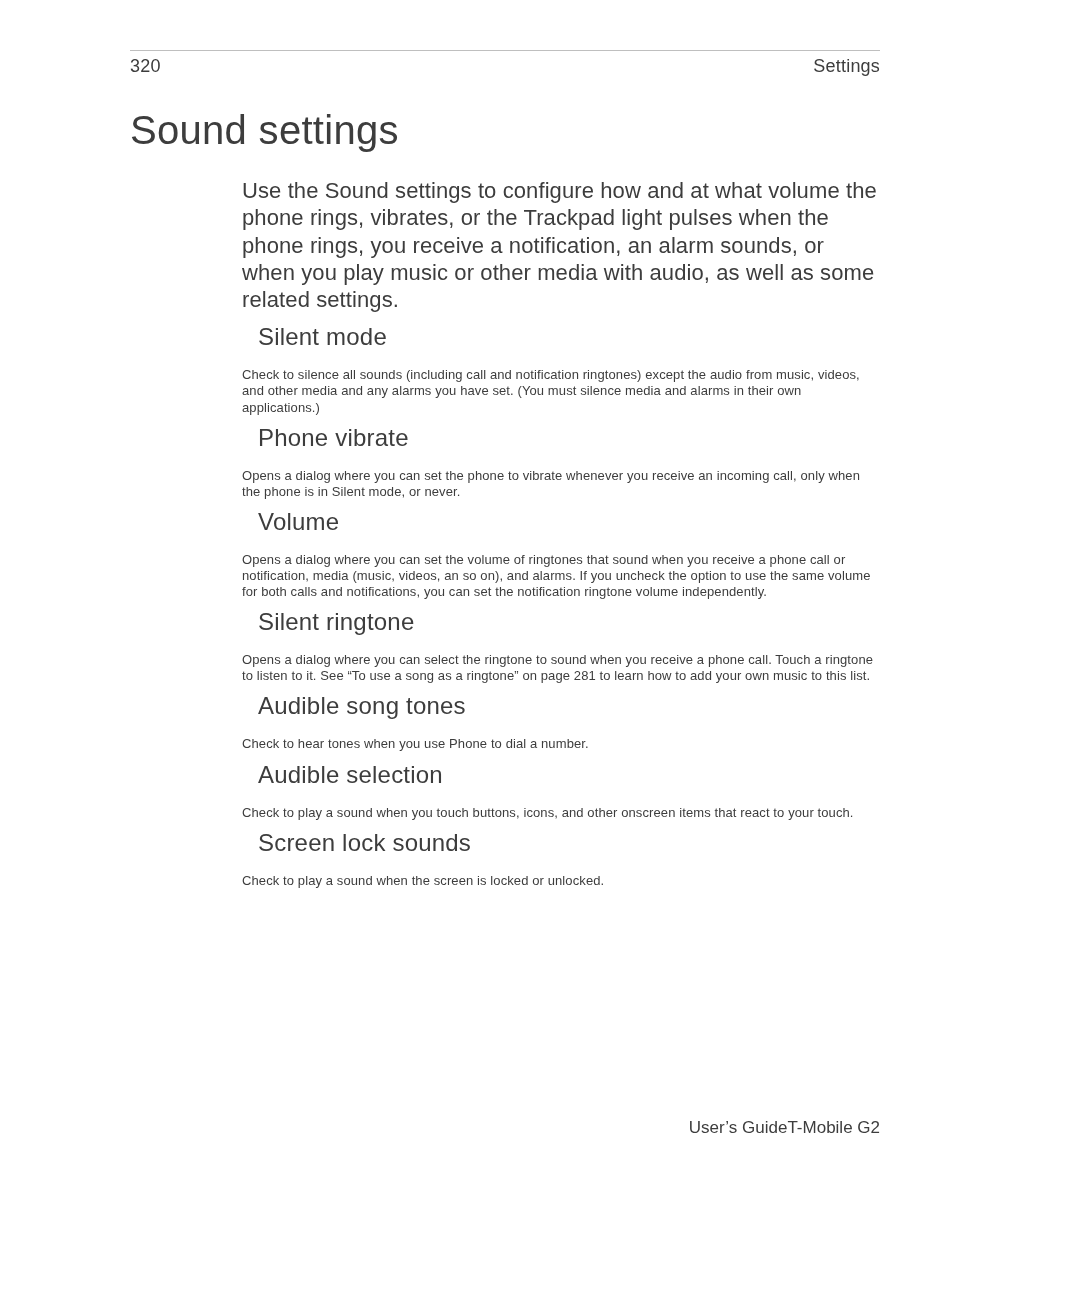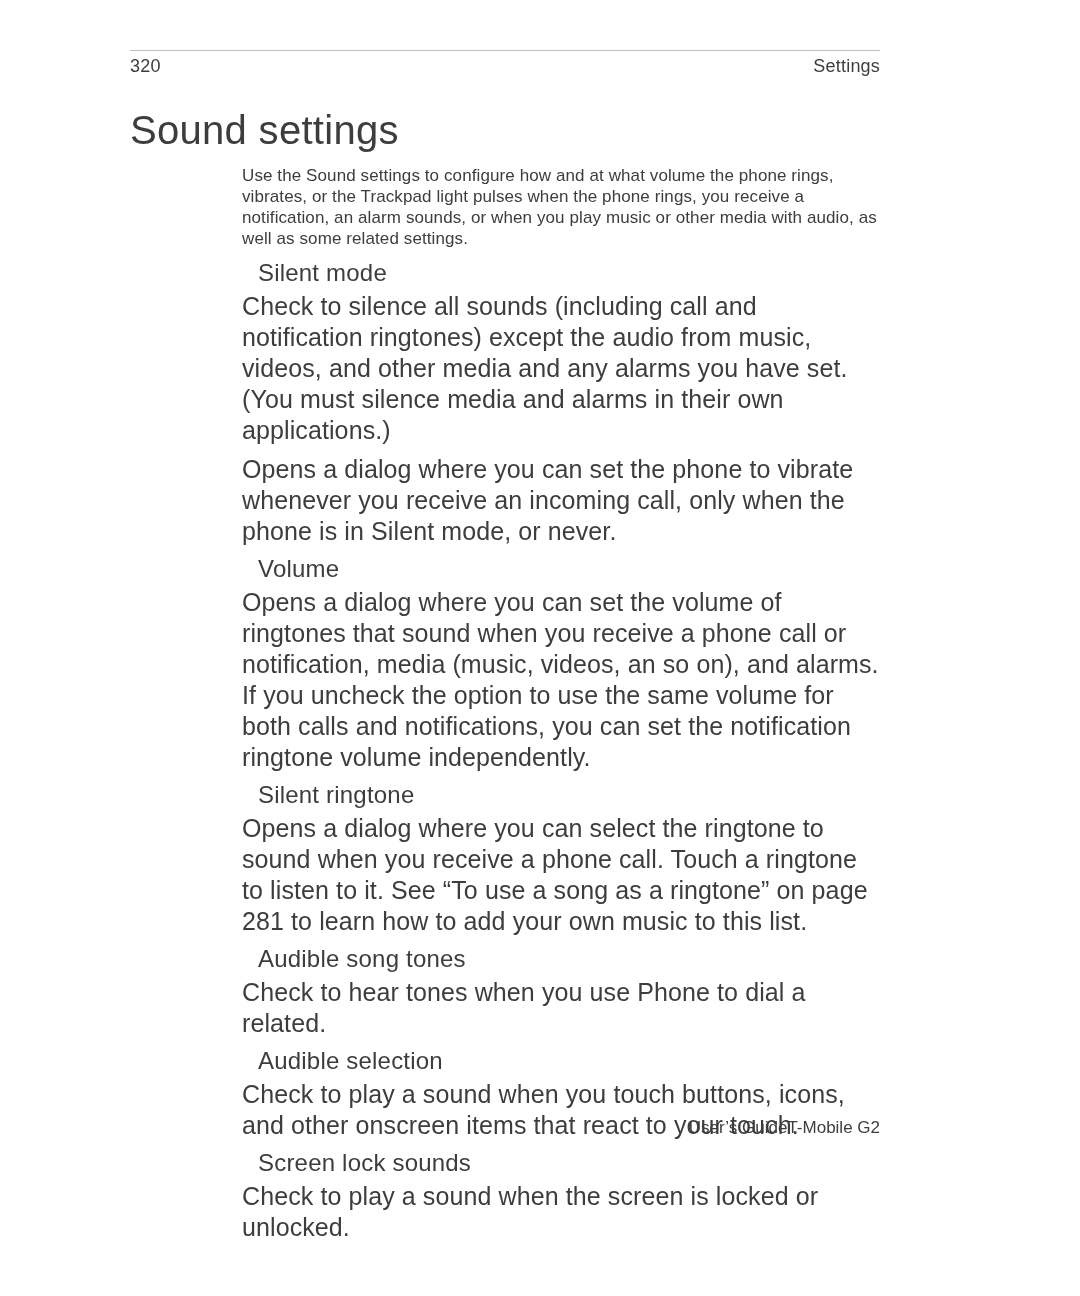--- a/index.html
+++ b/index.html
@@ -43,36 +43,36 @@
     font-weight: 400;
     letter-spacing: 0.3px;
   }
   .body {
     position: absolute;
     top: 165px;
     left: 242px;
     width: 640px;
   }
   .intro {
-    font-size: 17px;
+    font-size: 22px;
     line-height: 1.24;
     letter-spacing: 0.1px;
-    margin: 0 0 10px 0;
+    margin: 12px 0 10px 0;
   }
   .section-heading {
     font-size: 24px;
     font-weight: 400;
     letter-spacing: 0.2px;
     margin: 4px 0 3px 16px;
   }
   .section-body {
-    font-size: 25px;
+    font-size: 13px;
     line-height: 1.24;
     letter-spacing: 0.1px;
-    margin: 4px 0 8px 0;
+    margin: 16px 0 8px 0;
   }
   .footer {
     position: absolute;
     left: 130px;
     right: 200px;
     bottom: 158px;
     display: flex;
     justify-content: flex-end;
     font-size: 17px;
     color: #3d3d3d;
@@ -94,37 +94,38 @@
 
   <div class="body">
     <p class="intro">Use the Sound settings to configure how and at what volume the phone rings, vibrates, or the Trackpad light pulses when the phone rings, you receive a notification, an alarm sounds, or when you play music or other media with audio, as well as some related settings.</p>
 
     <div>
       <div class="section-heading">Silent mode</div>
       <p class="section-body">Check to silence all sounds (including call and notification ringtones) except the audio from music, videos, and other media and any alarms you have set. (You must silence media and alarms in their own applications.)</p>
     </div>
 
     <div>
+      <div class="section-heading">Phone vibrate</div>
       <p class="section-body">Opens a dialog where you can set the phone to vibrate whenever you receive an incoming call, only when the phone is in Silent mode, or never.</p>
     </div>
 
     <div>
       <div class="section-heading">Volume</div>
       <p class="section-body">Opens a dialog where you can set the volume of ringtones that sound when you receive a phone call or notification, media (music, videos, an so on), and alarms. If you uncheck the option to use the same volume for both calls and notifications, you can set the notification ringtone volume independently.</p>
     </div>
 
     <div>
       <div class="section-heading">Silent ringtone</div>
       <p class="section-body">Opens a dialog where you can select the ringtone to sound when you receive a phone call. Touch a ringtone to listen to it. See “To use a song as a ringtone” on page 281 to learn how to add your own music to this list.</p>
     </div>
 
 
     <div>
       <div class="section-heading">Audible song tones</div>
-      <p class="section-body">Check to hear tones when you use Phone to dial a related.</p>
+      <p class="section-body">Check to hear tones when you use Phone to dial a number.</p>
     </div>
 
     <div>
       <div class="section-heading">Audible selection</div>
       <p class="section-body">Check to play a sound when you touch buttons, icons, and other onscreen items that react to your touch.</p>
     </div>
 
     <div>
       <div class="section-heading">Screen lock sounds</div>
       <p class="section-body">Check to play a sound when the screen is locked or unlocked.</p>

